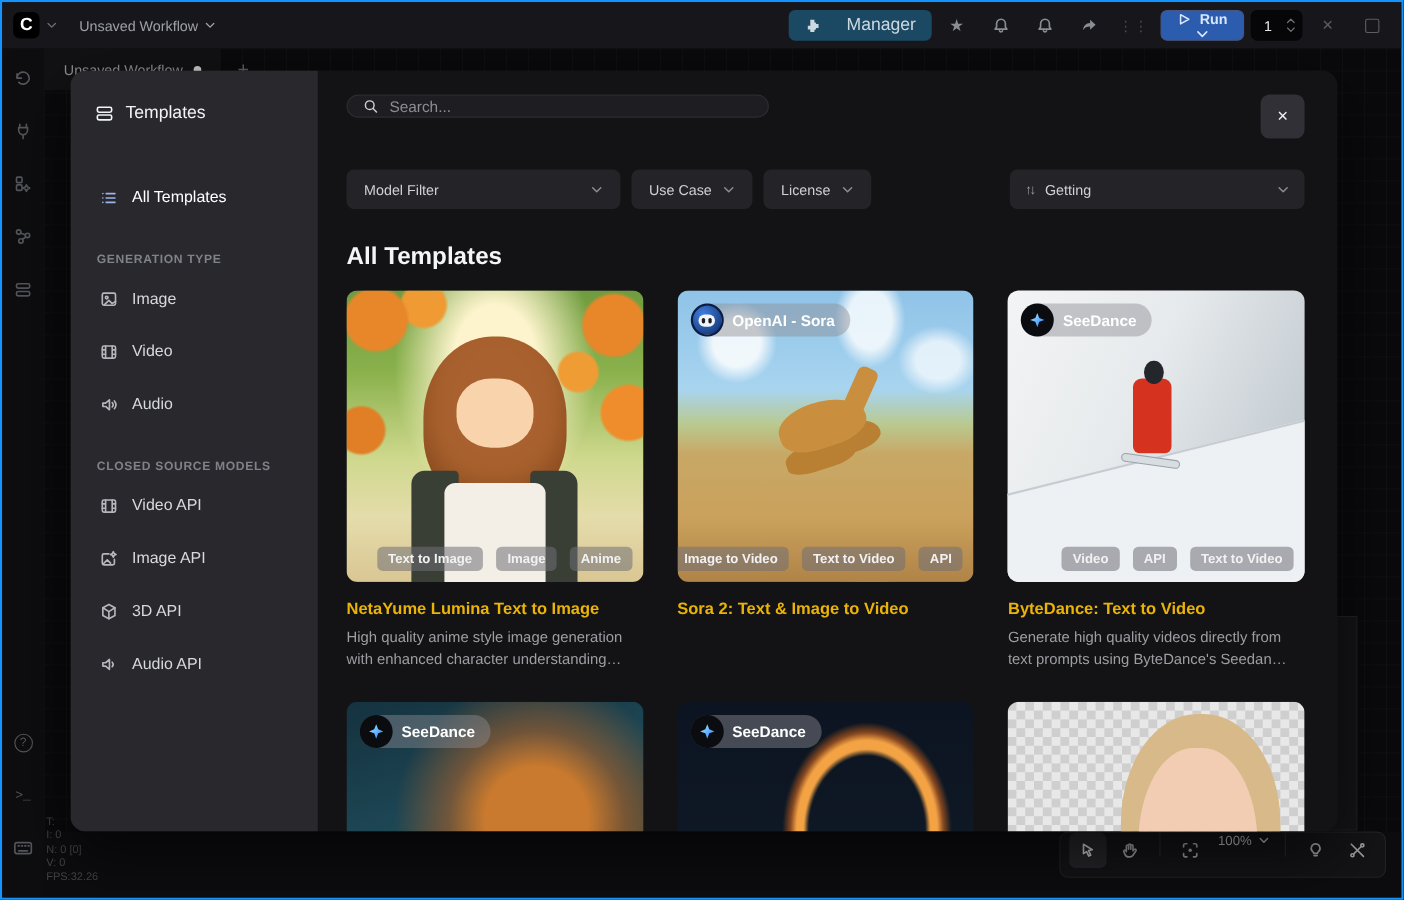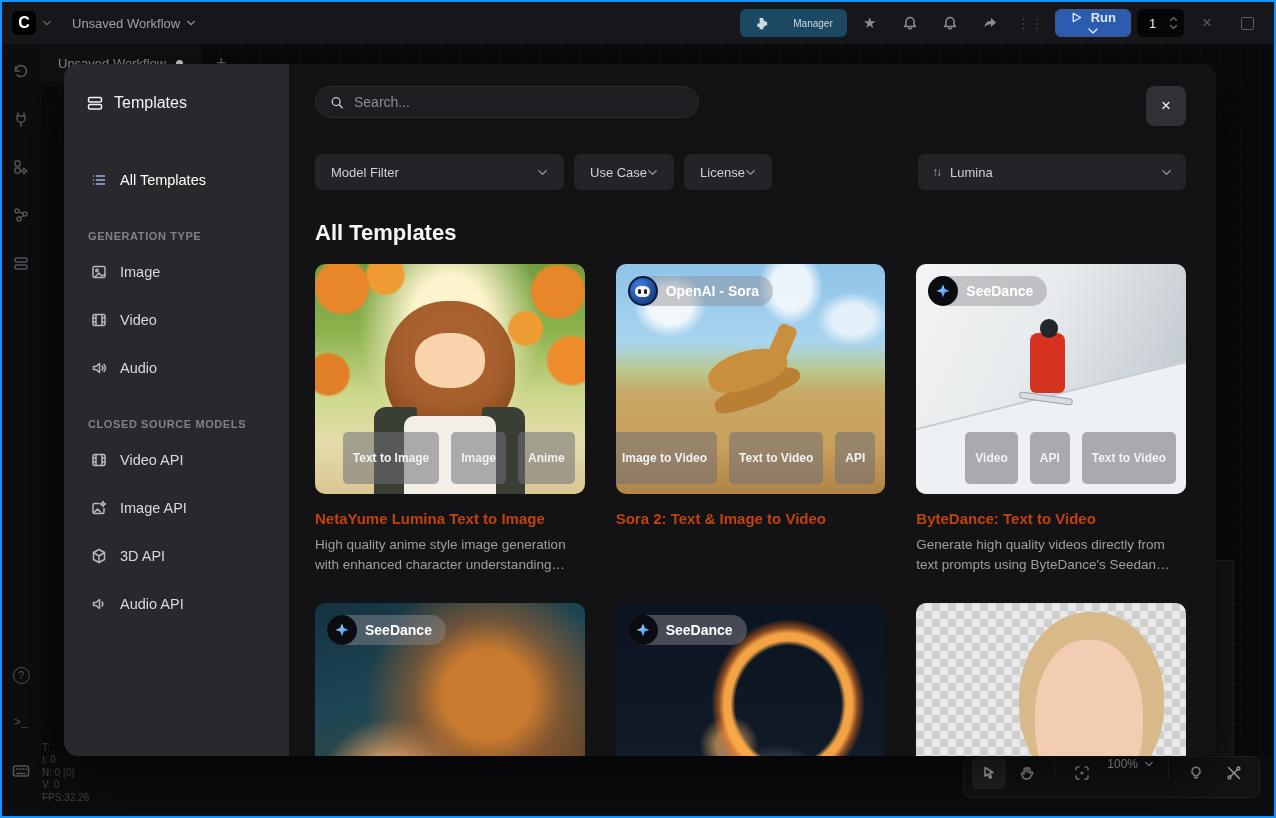--- a/index.html
+++ b/index.html
@@ -17,21 +17,21 @@
 
   
   .topbar { position:absolute; left:0; top:0; right:0; height:42px; background:#17171b;
             display:flex; align-items:center; padding:0 10px; z-index:30; }
   .logo-box { width:24px; height:24px; background:#000; border-radius:6px; color:#fff;
               display:flex; align-items:center; justify-content:center; font-weight:bold; font-size:16px; }
   .tb-chev { color:#6b6d72; margin:0 8px 0 6px; }
   .wf-name { color:#9ea0a6; font-size:13px; display:flex; align-items:center; gap:6px; margin-left:12px; }
   .tb-right { margin-left:auto; display:flex; align-items:center; gap:6px; }
   .manager-btn { display:flex; align-items:center; gap:24px; background:#1b4963; color:#cdd9e0;
-                 border:none; border-radius:6px; height:28px; padding:0 14px; font-size:10px; cursor:pointer; }
+                 border:none; border-radius:6px; height:28px; padding:0 14px; font-size:16px; cursor:pointer; }
   .tb-icon { width:34px; height:28px; display:flex; align-items:center; justify-content:center;
              color:#8a8d93; background:none; border:none; cursor:pointer; font-size:15px; }
   .drag-dots { color:#4a4c52; letter-spacing:1px; font-size:13px; margin:0 4px; user-select:none; }
   .run-btn { display:flex; align-items:center; height:28px; background:#2b5cae; border:1px solid #49557e;
              border-radius:6px; color:#d9e6fb; overflow:hidden; cursor:pointer;flex-direction:column; }
   .run-main { display:flex; align-items:center; gap:8px; padding:0 14px; font-size:13px; font-weight:bold; }
   .run-sep { width:1px; height:100%; background:rgba(255,255,255,.18); }
   .run-chev { padding:0 10px; display:flex; align-items:center; }
   .count-box { display:flex; align-items:center; background:#060608; border-radius:6px; height:28px; padding:0 6px 0 12px; }
   .count-val { color:#e8e9eb; font-size:13px; min-width:14px; }
@@ -90,47 +90,47 @@
   .m-title { display:flex; align-items:center; gap:10px; color:#f2f3f4; font-size:16px; font-weight:normal; margin-bottom:44px; }
   .m-nav-item { display:flex; align-items:center; gap:12px; height:48px; color:#d8d9db; font-size:14.5px;
                 cursor:pointer; border-radius:8px; padding:0 4px; }
   .m-nav-item .nicon { width:18px; display:flex; justify-content:center; color:#b5b7bc; }
   .m-nav-item.active { color:#ffffff; }
   .m-nav-item.active .nicon { color:#9db4e8; }
   .m-sec { color:#808289; font-size:11px; font-weight:bold; letter-spacing:.6px; margin:26px 0 6px 2px; }
 
   .m-content { flex:1; background:#131315; padding:22px 30px 0 26px; position:relative; overflow:hidden; }
   .m-head-row { display:flex; align-items:flex-start; }
-  .search-wrap { width:384px; height:32px; background:#1e1e22; border:1px solid #2c2c31; border-radius:17px;
+  .search-wrap { width:384px; height:21px; background:#1e1e22; border:1px solid #2c2c31; border-radius:17px;
                  display:flex; align-items:center; padding:0 14px; gap:10px; color:#cfd0d3; }
   .search-wrap input { background:none; border:none; outline:none; color:#d8d9db; font-size:14px; width:100%;
                        font-family:"Liberation Sans", sans-serif; }
   .search-wrap input::placeholder { color:#8b8d93; }
   .close-btn { margin-left:auto; width:40px; height:40px; background:#303036; border:none; border-radius:8px;
                color:#f0f1f3; font-size:17px; cursor:pointer; }
 
   .filter-row { display:flex; align-items:center; margin-top:28px; gap:10px; }
-  .filter-btn { display:flex; align-items:center; background:#242428; border:none; border-radius:7px;
+  .filter-btn { display:flex; align-items:center; gap:10px; background:#242428; border:none; border-radius:7px;
                 height:36px; padding:0 16px; color:#d0d1d4; font-size:13px; cursor:pointer; }
   .filter-btn .chev { color:#8a8c92; }
   .fb-model { width:249px; justify-content:space-between; }
   .sort-btn { margin-left:auto; width:268px; display:flex; align-items:center; gap:10px; background:#242428;
               border:none; border-radius:7px; height:36px; padding:0 14px; color:#d0d1d4; font-size:13px; cursor:pointer; }
   .sort-btn .chev { margin-left:auto; color:#8a8c92; }
   .sort-arrows { color:#9fa1a6; font-size:12px; letter-spacing:-2px; }
 
   .m-heading { color:#f4f5f6; font-size:22px; font-weight:bold; margin-top:30px; }
 
   .grid { display:grid; grid-template-columns:repeat(3, 1fr); column-gap:31px; row-gap:28px; margin-top:18px; }
   .card { cursor:pointer; }
-  .card-img { position:relative; height:230px; border-radius:10px; overflow:hidden; }
+  .card-img { position:relative; height:265px; border-radius:10px; overflow:hidden; }
   .tagrow { position:absolute; right:10px; bottom:10px; display:flex; gap:12px; }
-  .tag { background:rgba(112,112,118,.55); border-radius:5px; padding:19px 10px; color:#f2f2f4;
+  .tag { background:rgba(112,112,118,.55); border-radius:5px; padding:4px 10px; color:#f2f2f4;
          font-size:12px; font-weight:bold; white-space:nowrap; }
-  .card-title { color:#c2410c; font-size:15px; font-weight:bold; margin-top:16px; }
+  .card-title { color:#eab308; font-size:15px; font-weight:bold; margin-top:16px; }
   .card-desc { color:#9d9ea3; font-size:13.5px; line-height:20px; margin-top:8px; }
   .logo-chip { position:absolute; left:12px; top:12px; display:flex; align-items:center; }
   .chip-pill { background:rgba(140,140,146,.45); border-radius:15px; height:30px; display:flex; align-items:center;
                padding:0 14px 0 38px; margin-left:-30px; color:#fff; font-size:14px; font-weight:bold; }
   .chip-circ { width:30px; height:30px; border-radius:50%; position:relative; z-index:2;
                display:flex; align-items:center; justify-content:center; }
   .circ-sora { background:radial-gradient(circle at 35% 30%, #3f7fe0, #0d2a66); border:2px solid #0a1c40; }
   .sora-face { width:15px; height:11px; background:#f2f4f7; border-radius:7px; position:relative; }
   .sora-face::before, .sora-face::after { content:""; position:absolute; top:3px; width:3px; height:5px;
                background:#1a1d28; border-radius:2px; }
@@ -490,21 +490,21 @@
       <button class="filter-btn">
         <span>License</span>
         <span class="chev">
             <svg width="11" height="11" viewBox="0 0 12 12">
               <path class="stk" d="M2 4l4 4 4-4"></path>
             </svg>
           </span>
       </button>
       <button class="sort-btn">
         <span class="sort-arrows">↑↓</span>
-        <span>Lumina</span>
+        <span>Getting</span>
         <span class="chev">
             <svg width="11" height="11" viewBox="0 0 12 12">
               <path class="stk" d="M2 4l4 4 4-4"></path>
             </svg>
           </span>
       </button>
     </div>
 
     <div class="m-heading">All Templates</div>
 

